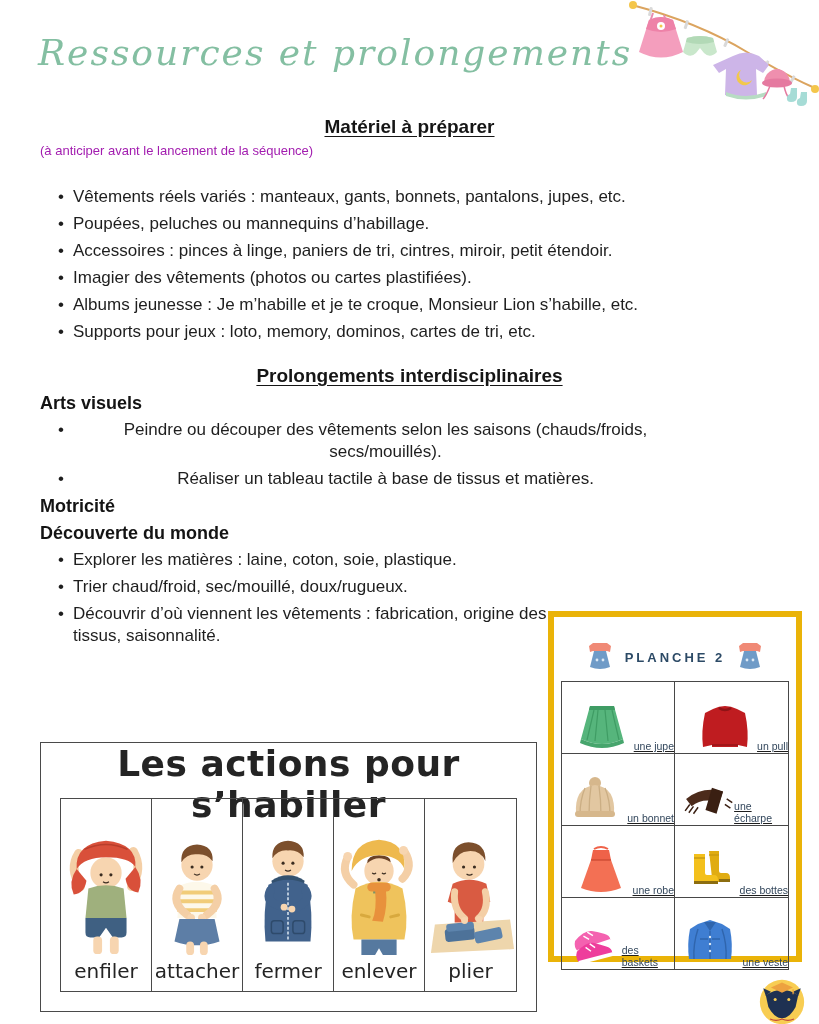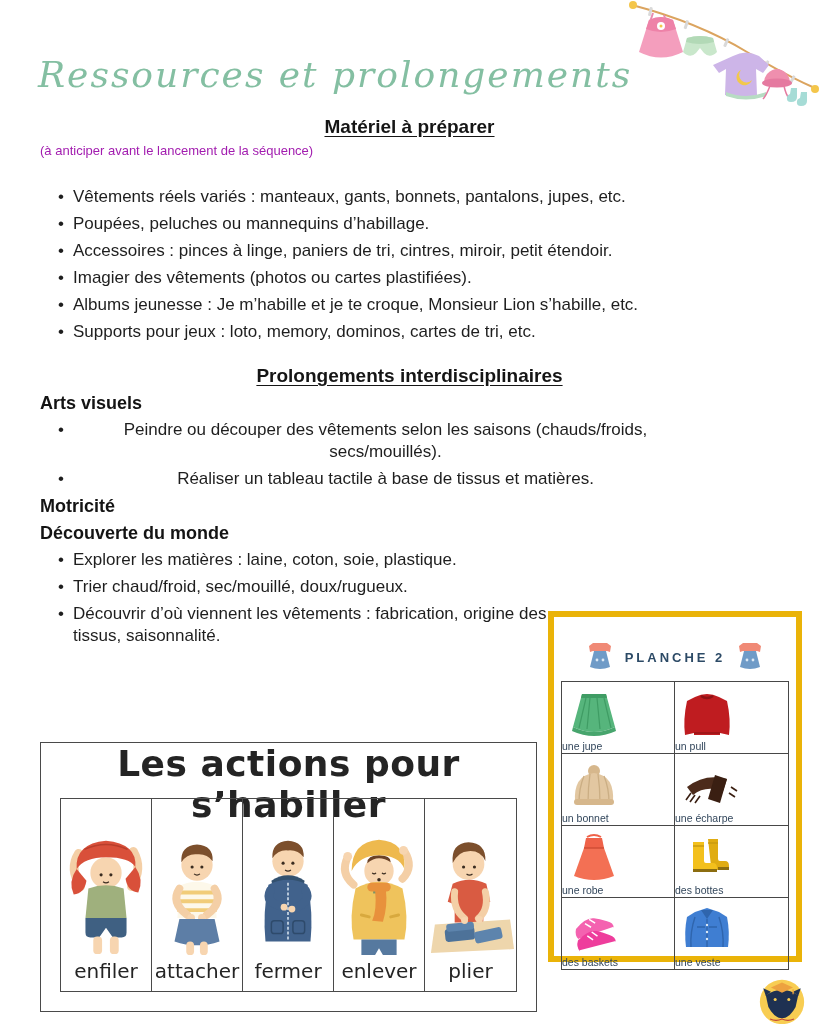--- a/index.html
+++ b/index.html
@@ -2,21 +2,21 @@
 <html><head>
 <meta charset="utf-8">
 <style>
   html,body { margin:0; padding:0; background:#fff; }
   .page {
     position:relative; width:819px; height:1024px; background:#ffffff;
     overflow:hidden; font-family:"Liberation Sans", sans-serif; color:#1e1e1e;
   }
   
   .script-title {
-    position:absolute; left:38px; top:54px; margin:0;
+    position:absolute; left:38px; top:32px; margin:0;
     font-family:"DejaVu Serif", serif; font-style:italic; font-weight:400;
     font-size:36px; letter-spacing:2px; color:#84bfa2;
   }
   
   .clothesline { position:absolute; top:0; right:0; }
 
   .content { position:absolute; left:0; top:110px; width:819px; padding:0 40px; box-sizing:border-box; }
   .center-head { text-align:center; font-weight:bold; font-size:19px; text-decoration:underline;
                  text-underline-offset:3px; margin:6px 0 0 0; color:#151515; }
   .center-sub  { font-size:13px; margin-top:5px; color:#a21caf; }
@@ -33,22 +33,22 @@
   h3.subhead { font-size:18px; font-weight:bold; margin:6px 0 2px 0; color:#141414; }
 
   
   .planche-card {
     position:absolute; left:548px; top:611px; width:254px; height:351px;
     background:#fff; border:6px solid #eab308; box-sizing:border-box; padding:16px 7px;
   }
   .planche-header { display:flex; align-items:center; justify-content:center; gap:12px; height:48px; }
   .planche-title { font-size:13px; font-weight:bold; letter-spacing:3px; color:#2c4a66; }
   .planche-grid { display:grid; grid-template-columns:1fr 1fr; border:1.5px solid #474747; }
-  .pcell { height:68px; display:flex; flex-direction:column; align-items:flex-start; justify-content:flex-end;
-           padding:2px 0 1px 0; border-right:1px solid #474747; border-bottom:1px solid #474747; }
+  .pcell { height:68px; display:flex; flex-direction:row; align-items:flex-end; justify-content:flex-end;
+           padding:2px 0 1px 0; border-right:1px solid #474747; border-bottom:1px solid #474747;text-decoration:underline; }
   .pcell:nth-child(2n) { border-right:none; }
   .pcell:nth-child(7), .pcell:nth-child(8) { border-bottom:none; }
   .pcell-label { font-size:10.5px; color:#33475c; line-height:12px; }
 
   
   .actions-card {
     position:absolute; left:40px; top:742px; width:497px; height:270px;
     background:#fff; border:1.5px solid #4a4a4a; box-sizing:border-box;
   }
   .actions-title { text-align:center; font-family:"DejaVu Sans", sans-serif; font-weight:700;

